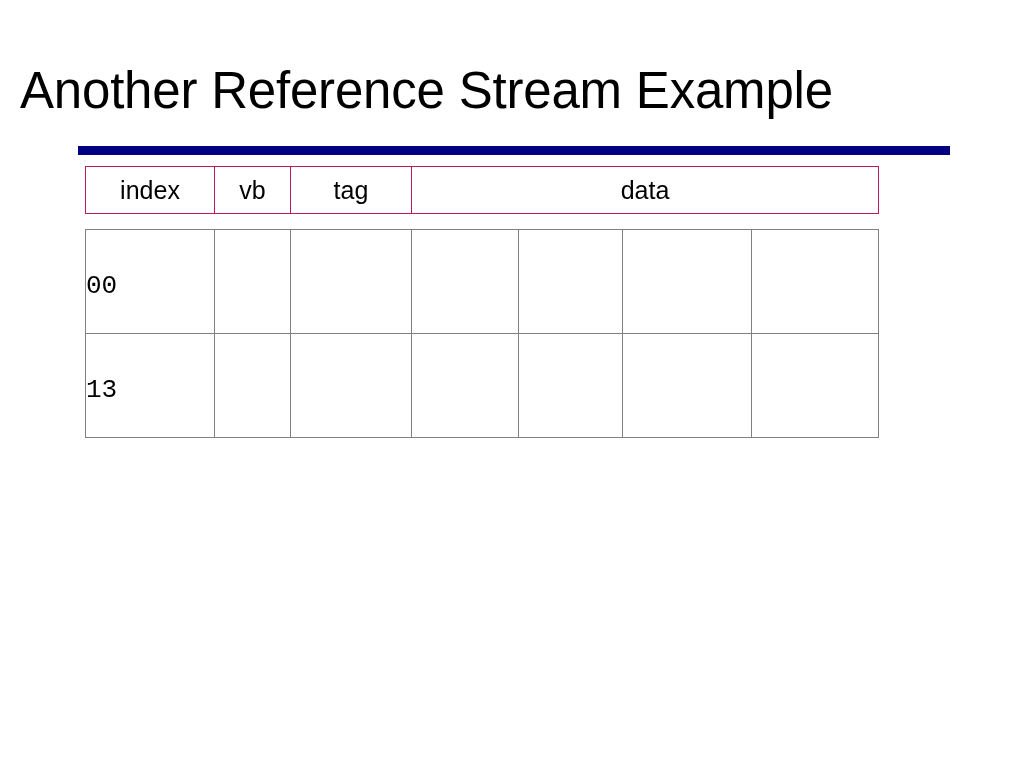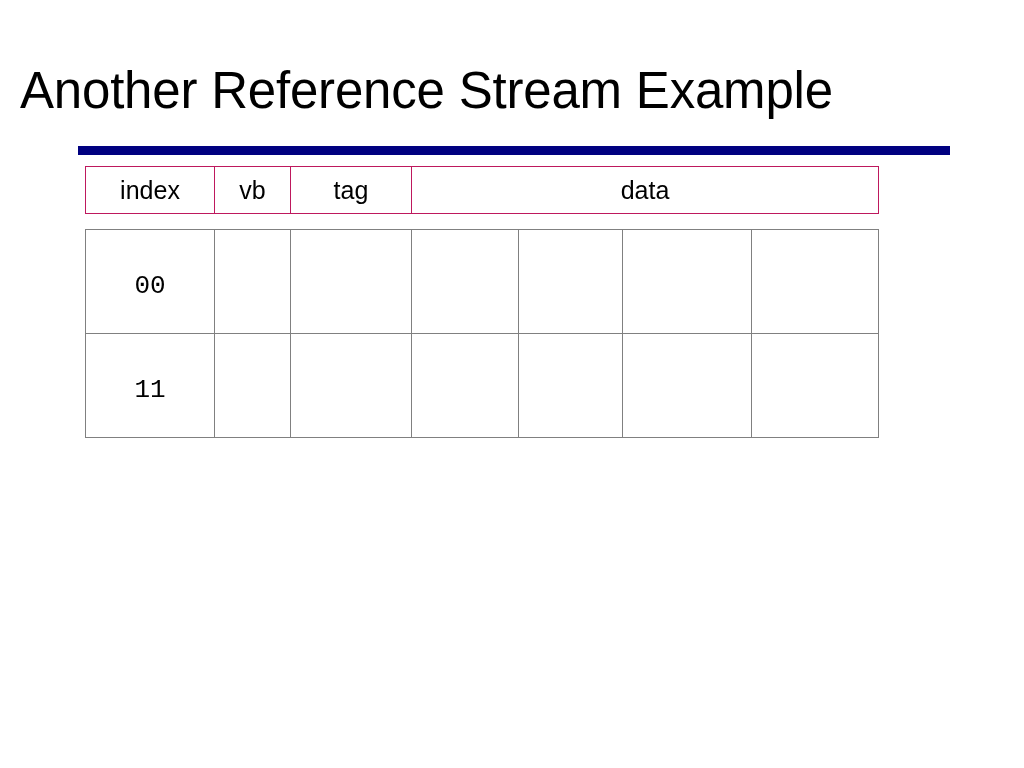--- a/index.html
+++ b/index.html
@@ -76,21 +76,21 @@
     border-collapse: collapse;
     table-layout: fixed;
   }
   .cache-body-table td {
     border: 1px solid #808080;
     padding: 0;
     height: 52px;
     vertical-align: middle;
   }
   .cache-body-table td.index-cell {
-    text-align: center;
+    text-align: left;
     font-family: "Liberation Mono", "DejaVu Sans Mono", monospace;
     font-size: 26px;
     color: #000000;
     padding-top: 8px;
   }
 
   
   .ref-stream {
     position: absolute;
     left: 62px;
@@ -148,21 +148,21 @@
       <tr>
         <td class="index-cell">00</td>
         <td></td>
         <td></td>
         <td></td>
         <td></td>
         <td></td>
         <td></td>
       </tr>
       <tr>
-        <td class="index-cell">11</td>
+        <td class="index-cell">13</td>
         <td></td>
         <td></td>
         <td></td>
         <td></td>
         <td></td>
         <td></td>
       </tr>
     </tbody>
   </table>
 

